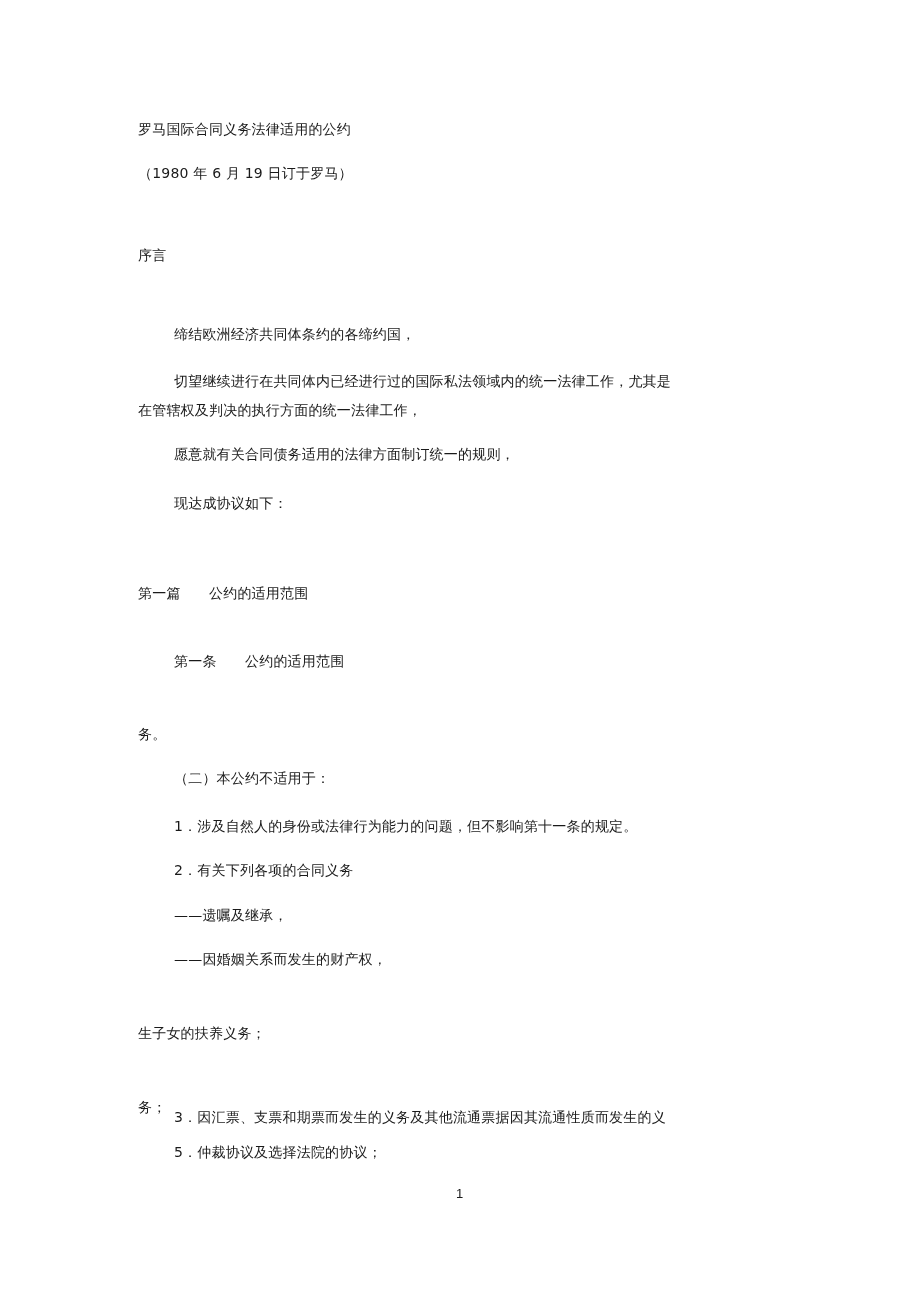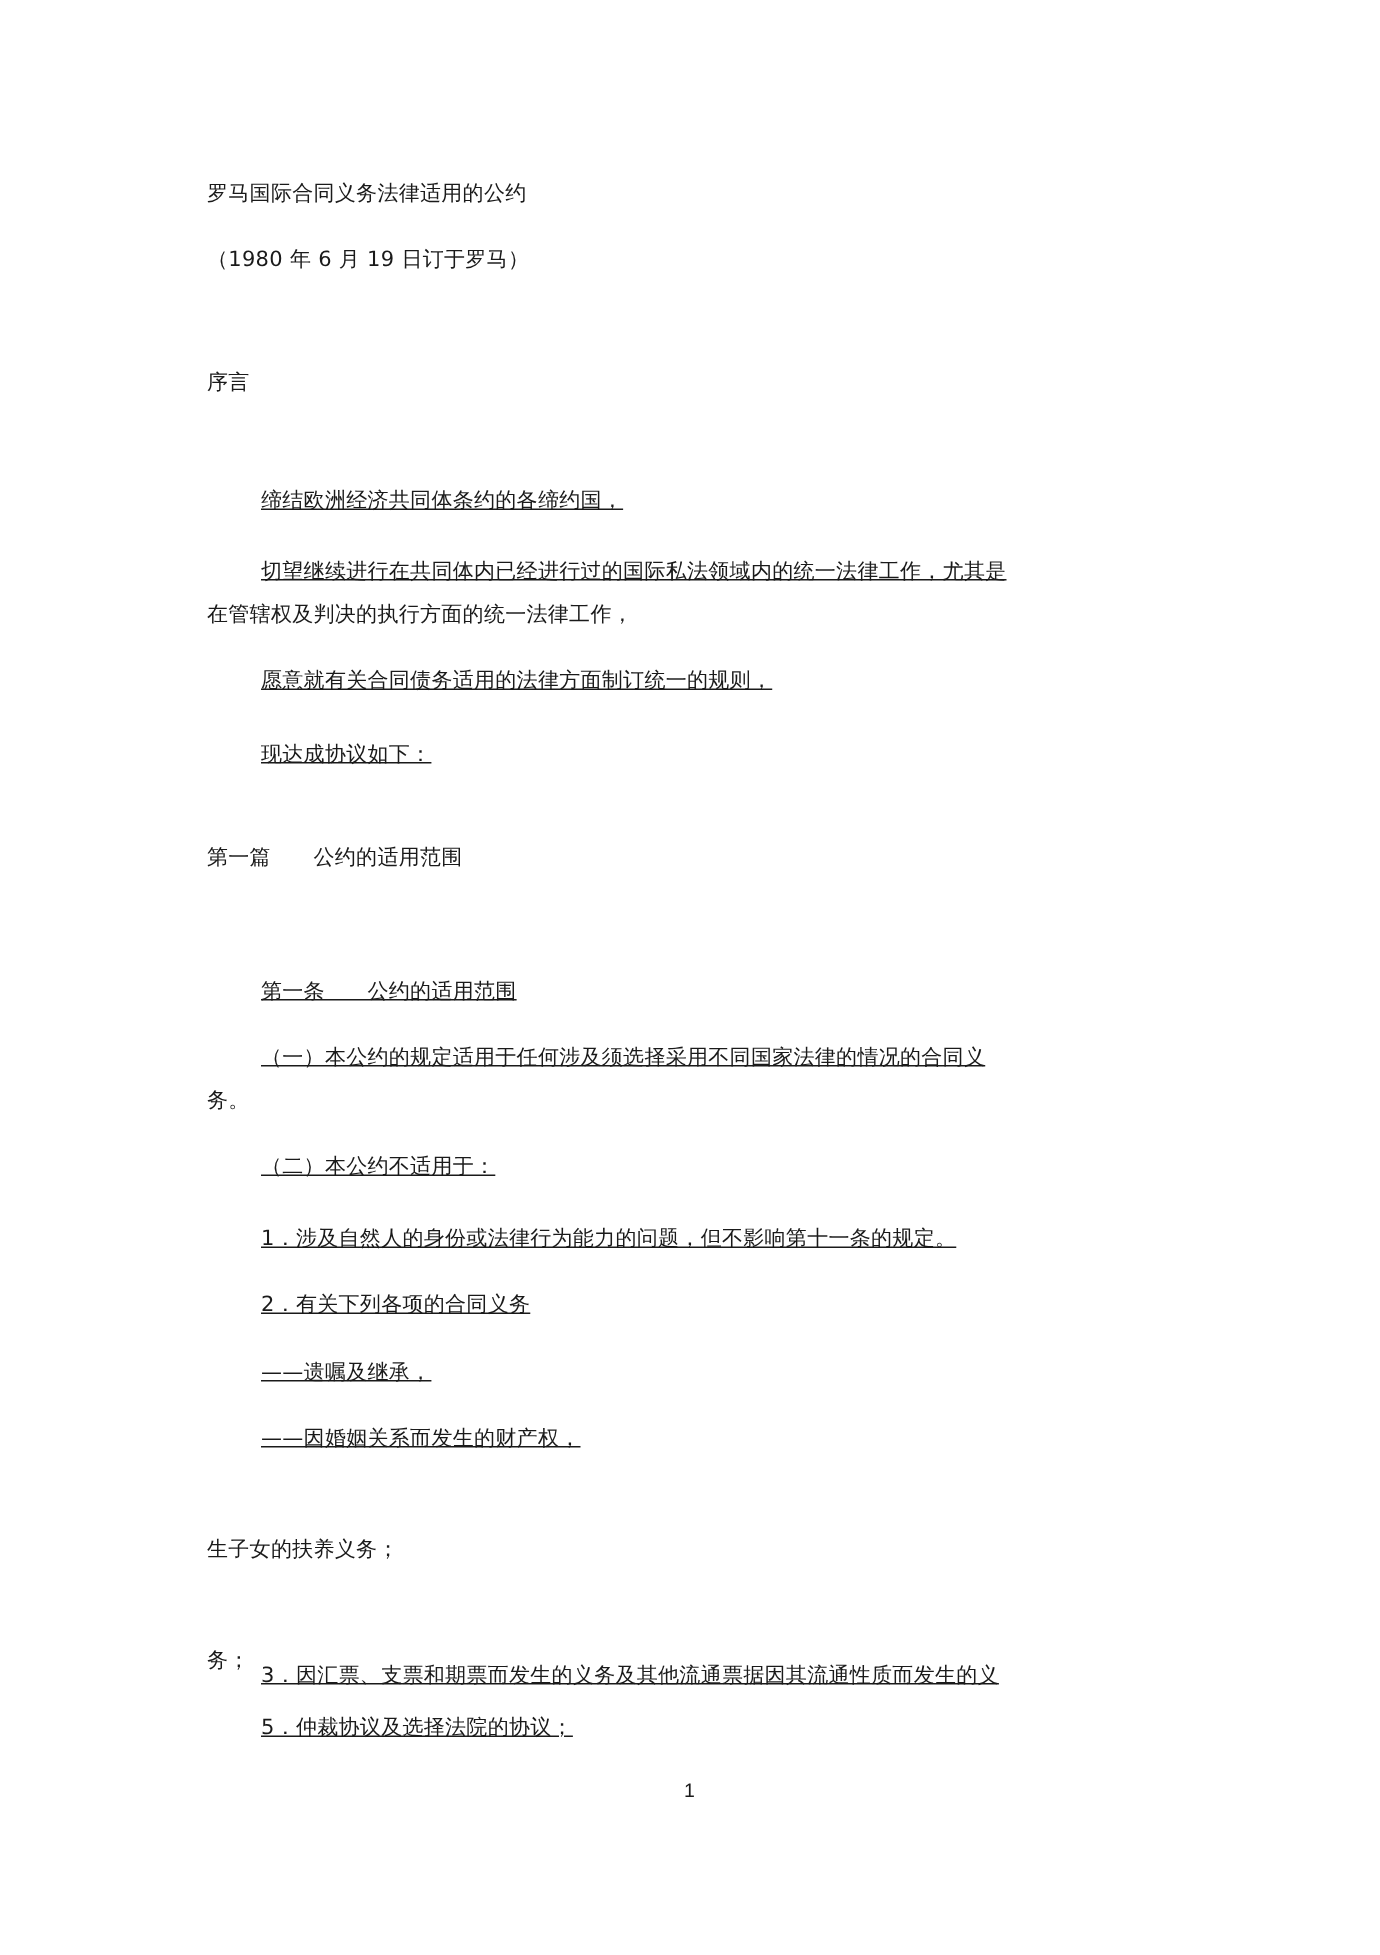--- a/index.html
+++ b/index.html
@@ -1,43 +1,42 @@
 <!DOCTYPE html>
 <html><head>
 <meta charset="utf-8">
 <style>
   html, body { margin: 0; padding: 0; background: #ffffff; }
   body { width: 920px; height: 1303px; position: relative; overflow: hidden;
          font-family: "DejaVu Sans", "Liberation Sans", sans-serif; color: #1a1a1a; }
   .page { position: absolute; left: 0; top: 0; width: 920px; height: 1303px; background: #fff; padding-left: 21px; }
   .line { position: absolute; font-size: 14px; line-height: 18px; white-space: nowrap; letter-spacing: 0.2px; }
   .l0 { left: 138px; }
-  .l1 { left: 174px; text-decoration: underline; }
+  .l1 { left: 174px; }
   .pagenum { position: absolute; left: 456px; top: 1186px; font-size: 13px; font-family: "Liberation Sans", sans-serif; }
 </style>
 </head>
 <body>
 
 <div class="page">
   <div class="line l0" style="top:120px">罗马国际合同义务法律适用的公约</div>
   <div class="line l0" style="top:164px">（1980 年 6 月 19 日订于罗马）</div>
 
   <div class="line l0" style="top:246px">序言</div>
 
   <div class="line l1" style="top:325px">缔结欧洲经济共同体条约的各缔约国，</div>
   <div class="line l0" style="top:401px">在管辖权及判决的执行方面的统一法律工作，</div>
   <div class="line l1" style="top:372px">切望继续进行在共同体内已经进行过的国际私法领域内的统一法律工作，尤其是</div>
   <div class="line l1" style="top:445px">愿意就有关合同债务适用的法律方面制订统一的规则，</div>
   <div class="line l1" style="top:494px">现达成协议如下：</div>
 
-  <div class="line l0" style="top:563px">第一篇　　公约的适用范围</div>
+  <div class="line l0" style="top:584px">第一篇　　公约的适用范围</div>
 
   <div class="line l1" style="top:652px">第一条　　公约的适用范围</div>
 
-  <div class="line l1" style="top:696px">（一）本公约的规定适用于任何涉及须选择采用不同国家法律的情况的合同义</div>
   <div class="line l0" style="top:725px">务。</div>
   <div class="line l1" style="top:769px">（二）本公约不适用于：</div>
   <div class="line l1" style="top:817px">1．涉及自然人的身份或法律行为能力的问题，但不影响第十一条的规定。</div>
   <div class="line l1" style="top:861px">2．有关下列各项的合同义务</div>
   <div class="line l1" style="top:906px">——遗嘱及继承，</div>
   <div class="line l1" style="top:950px">——因婚姻关系而发生的财产权，</div>
   <div class="line l0" style="top:1024px">生子女的扶养义务；</div>
   <div class="line l1" style="top:1108px">3．因汇票、支票和期票而发生的义务及其他流通票据因其流通性质而发生的义</div>
   <div class="line l0" style="top:1098px">务；</div>
   <div class="line l1" style="top:1143px">5．仲裁协议及选择法院的协议；</div>

